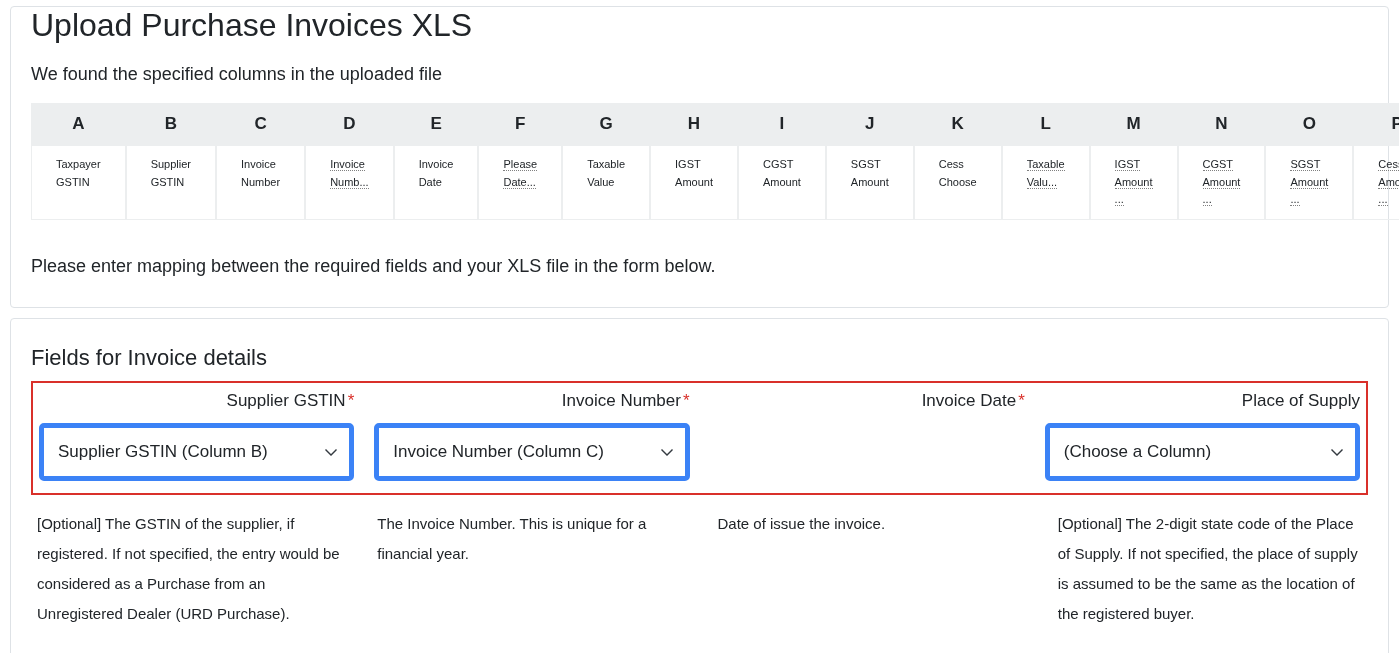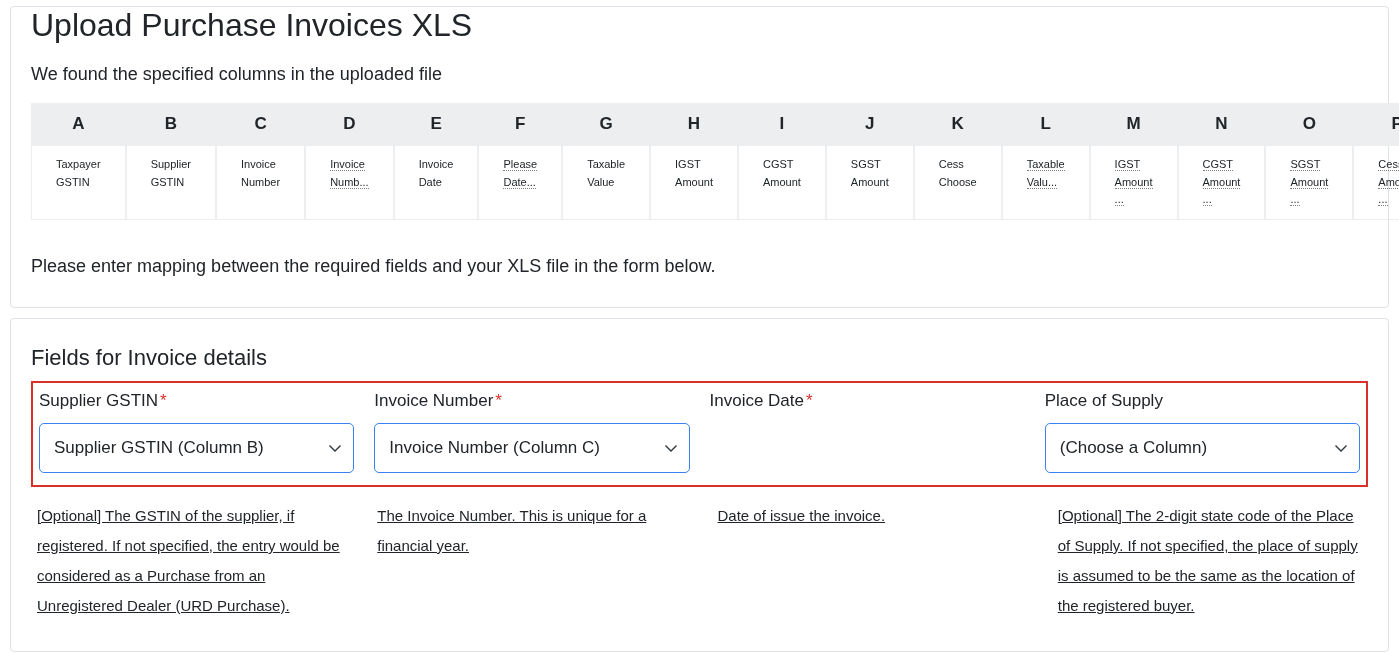--- a/index.html
+++ b/index.html
@@ -73,35 +73,36 @@
     }
     .fields-highlight {
       border: 2px solid #d9302a;
       padding: 8px 6px 12px 6px;
       display: flex;
       gap: 20px;
     }
     .field-col {
       flex: 1;
       min-width: 0;
+      text-align: right;
     }
     .field-label {
       font-size: 17px;
       color: #212529;
       margin-bottom: 12px;
     }
     .req {
       color: #d9302a;
       margin-left: 2px;
     }
     .dropdown {
       position: relative;
       width: 100%;
-      height: 50px;
-      border: 1px solid #3b82f6;
+      height: 58px;
+      border: 5px solid #3b82f6;
       border-radius: 5px;
       background: #fff;
       display: flex;
       align-items: center;
       padding: 0 38px 0 14px;
       font-size: 17px;
       color: #212529;
       cursor: pointer;
       user-select: none;
     }
@@ -114,21 +115,20 @@
     .dropdown .caret svg {
       width: 12px;
       height: 8px;
       display: block;
       fill: #343a40;
     }
     .help-row {
       display: flex;
       gap: 36px;
       margin: 14px 6px 0 6px;
-      text-decoration: underline;
     }
     .help-col {
       flex: 1;
       min-width: 0;
       font-size: 15px;
       color: #212529;
       line-height: 2.0;
     }
   </style>
 </head>

